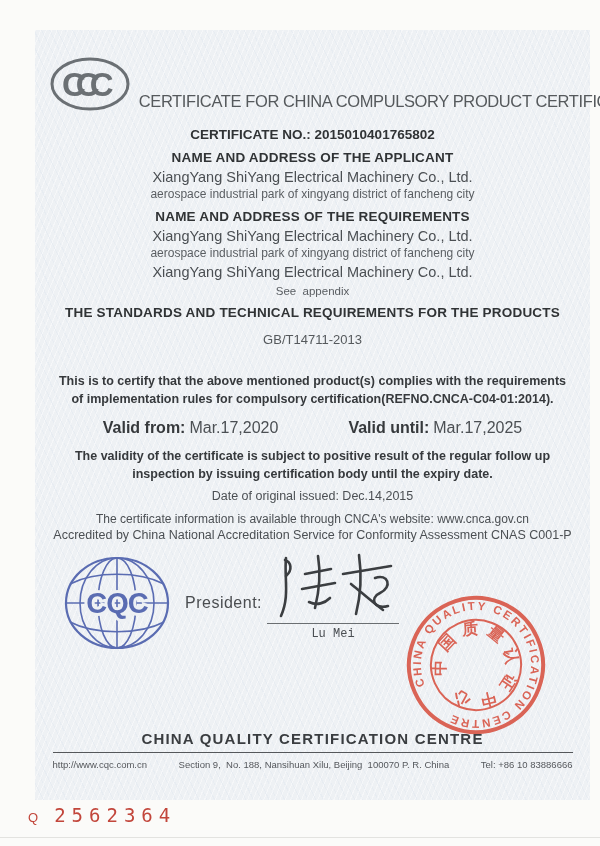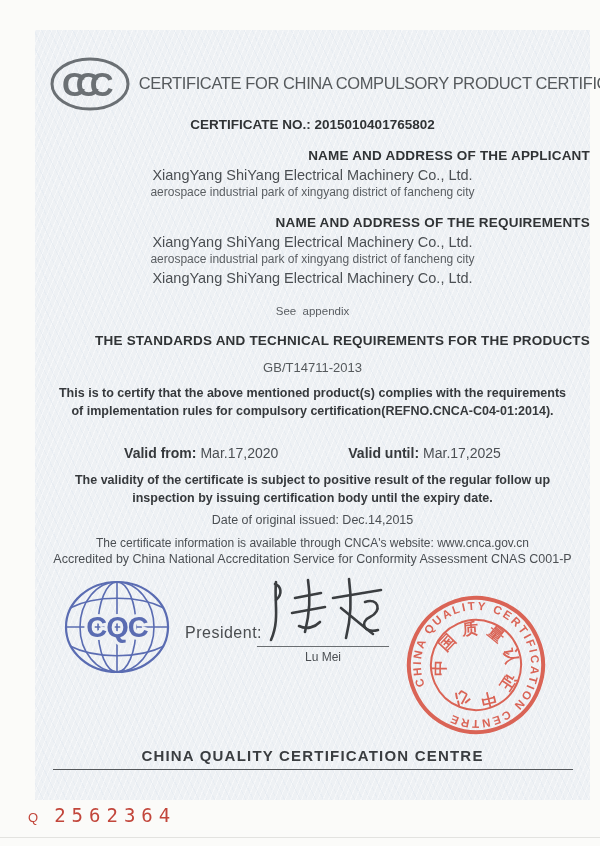--- a/index.html
+++ b/index.html
@@ -12,44 +12,44 @@
     color:#4b4f53;
   }
   .page {
     position:absolute; left:35px; top:30px; width:555px; height:770px;
     background:
       repeating-linear-gradient(112deg, rgba(255,255,255,.45) 0 1px, rgba(255,255,255,0) 1px 5px),
       repeating-linear-gradient(64deg, rgba(220,228,238,.35) 0 1px, rgba(255,255,255,0) 1px 7px),
       #eef1f4;
     text-align:center;
   }
-  .hdr { display:flex; align-items:center; padding:26px 16px 0 14px; }
+  .hdr { display:flex; align-items:flex-end; padding:26px 16px 0 14px; }
   .ccc-logo { flex:0 0 82px; }
   .title {
     flex:1; font-size:17px; color:#55595c; letter-spacing:-0.4px;
     transform:scaleX(.97); transform-origin:left center; white-space:nowrap;
     padding-left:8px; text-align:center;
   }
-  .certno { margin-top:5px; font-size:13.5px; font-weight:bold; color:#303335; }
-  .sec-h { margin-top:16px; font-size:13.5px; font-weight:bold; color:#303335; letter-spacing:.2px;text-align:right; }
+  .certno { margin-top:15px; font-size:13.5px; font-weight:bold; color:#303335; }
+  .sec-h { margin-top:8px; font-size:13.5px; font-weight:bold; color:#303335; letter-spacing:.2px; }
   .sec-name { margin-top:4px; font-size:14.5px; color:#4b4f53; }
   .sec-addr { margin-top:2px; font-size:12px; color:#5a5e62; }
-  .note { margin-top:19px; font-size:11.5px; color:#5a5e62; white-space:pre-wrap; }
+  .note { margin-top:5px; font-size:11.5px; color:#5a5e62; white-space:pre-wrap; }
   .std-val { margin-top:12px; font-size:13px; color:#55595c; }
-  .para { margin:10px auto 0; width:512px; font-size:12.5px; font-weight:bold; color:#36393c; line-height:1.4; }
-  .valid-row { margin-top:25px; font-size:14px; color:#36393c; display:flex; justify-content:center; gap:70px; }
+  .para { margin:26px auto 0; width:512px; font-size:12.5px; font-weight:bold; color:#36393c; line-height:1.4; }
+  .valid-row { margin-top:11px; font-size:16px; color:#36393c; display:flex; justify-content:center; gap:70px; }
   .valid-row b { font-weight:bold; }
   .valid-row span.v { font-weight:normal; color:#4b4f53; margin-left:4px; }
   .date-line { margin-top:6px; font-size:12.5px; color:#4b4f53; }
   .cnca { margin-top:9px; font-size:12px; color:#4b4f53; }
   .accred { margin-top:2px; font-size:12.5px; color:#4b4f53; }
   .sign-row { position:relative; height:112px; margin-top:8px; text-align:left; }
   .cqc-logo { position:absolute; left:28px; top:4px; }
-  .president { position:absolute; left:150px; top:50px; font-size:16px; color:#4a4d50; letter-spacing:.5px; }
-  .sig-block { position:absolute; left:222px; top:-4px; width:132px; text-align:center; }
+  .president { position:absolute; left:150px; top:44px; font-size:16px; color:#4a4d50; letter-spacing:.5px; }
+  .sig-block { position:absolute; left:232px; top:-4px; width:132px; text-align:center;font-family:Liberation Mono, monospace; }
   .sig-line { border-bottom:1.5px solid #6a6e71; margin-top:-2px; }
   .sig-name { font-size:12px; color:#4b4f53; margin-top:3px; }
   .seal { position:absolute; left:366px; top:560px; width:150px; height:150px; transform:rotate(-24deg); opacity:.9; }
   .footer-blk { position:absolute; left:0; right:0; bottom:30px; }
   .centre-name { font-size:15px; font-weight:bold; color:#3a3d40; letter-spacing:1.2px; }
   .footer-rule { width:520px; margin:5px auto 0; border-top:1.7px solid #55585b; }
   .footer-row { width:520px; margin:6px auto 0; display:flex; justify-content:space-between; font-size:9.5px; color:#55585c; }
   .serial { position:absolute; left:28px; top:804px; color:#c2463b; display:flex; align-items:baseline; }
   .serial .q { font-size:13px; margin-right:16px; }
   .serial .num { font-size:19px; letter-spacing:6px; font-family:"DejaVu Sans Mono", monospace; }
@@ -143,20 +143,25 @@
       <textPath href="#sealRing" startOffset="2">CHINA QUALITY CERTIFICATION CENTRE</textPath>
     </text>
     <text font-family="DejaVu Sans, sans-serif" font-size="16" font-weight="bold" fill="#d85545" letter-spacing="7">
       <textPath href="#sealInner" startOffset="2">中国质量认证中心</textPath>
     </text>
   </svg>
 
   <div class="footer-blk">
     <div class="centre-name">CHINA QUALITY CERTIFICATION CENTRE</div>
     <div class="footer-rule"></div>
+    <div class="footer-row">
+      <span>http://www.cqc.com.cn</span>
+      <span style="white-space:pre-wrap;">Section 9,  No. 188, Nansihuan Xilu, Beijing  100070 P. R. China</span>
+      <span>Tel: +86 10 83886666</span>
+    </div>
   </div>
 
 </div>
 
 <div class="serial">
   <span class="q">Q</span>
   <span class="num">2562364</span>
 </div>
 
 <div class="scan-edge"></div>

